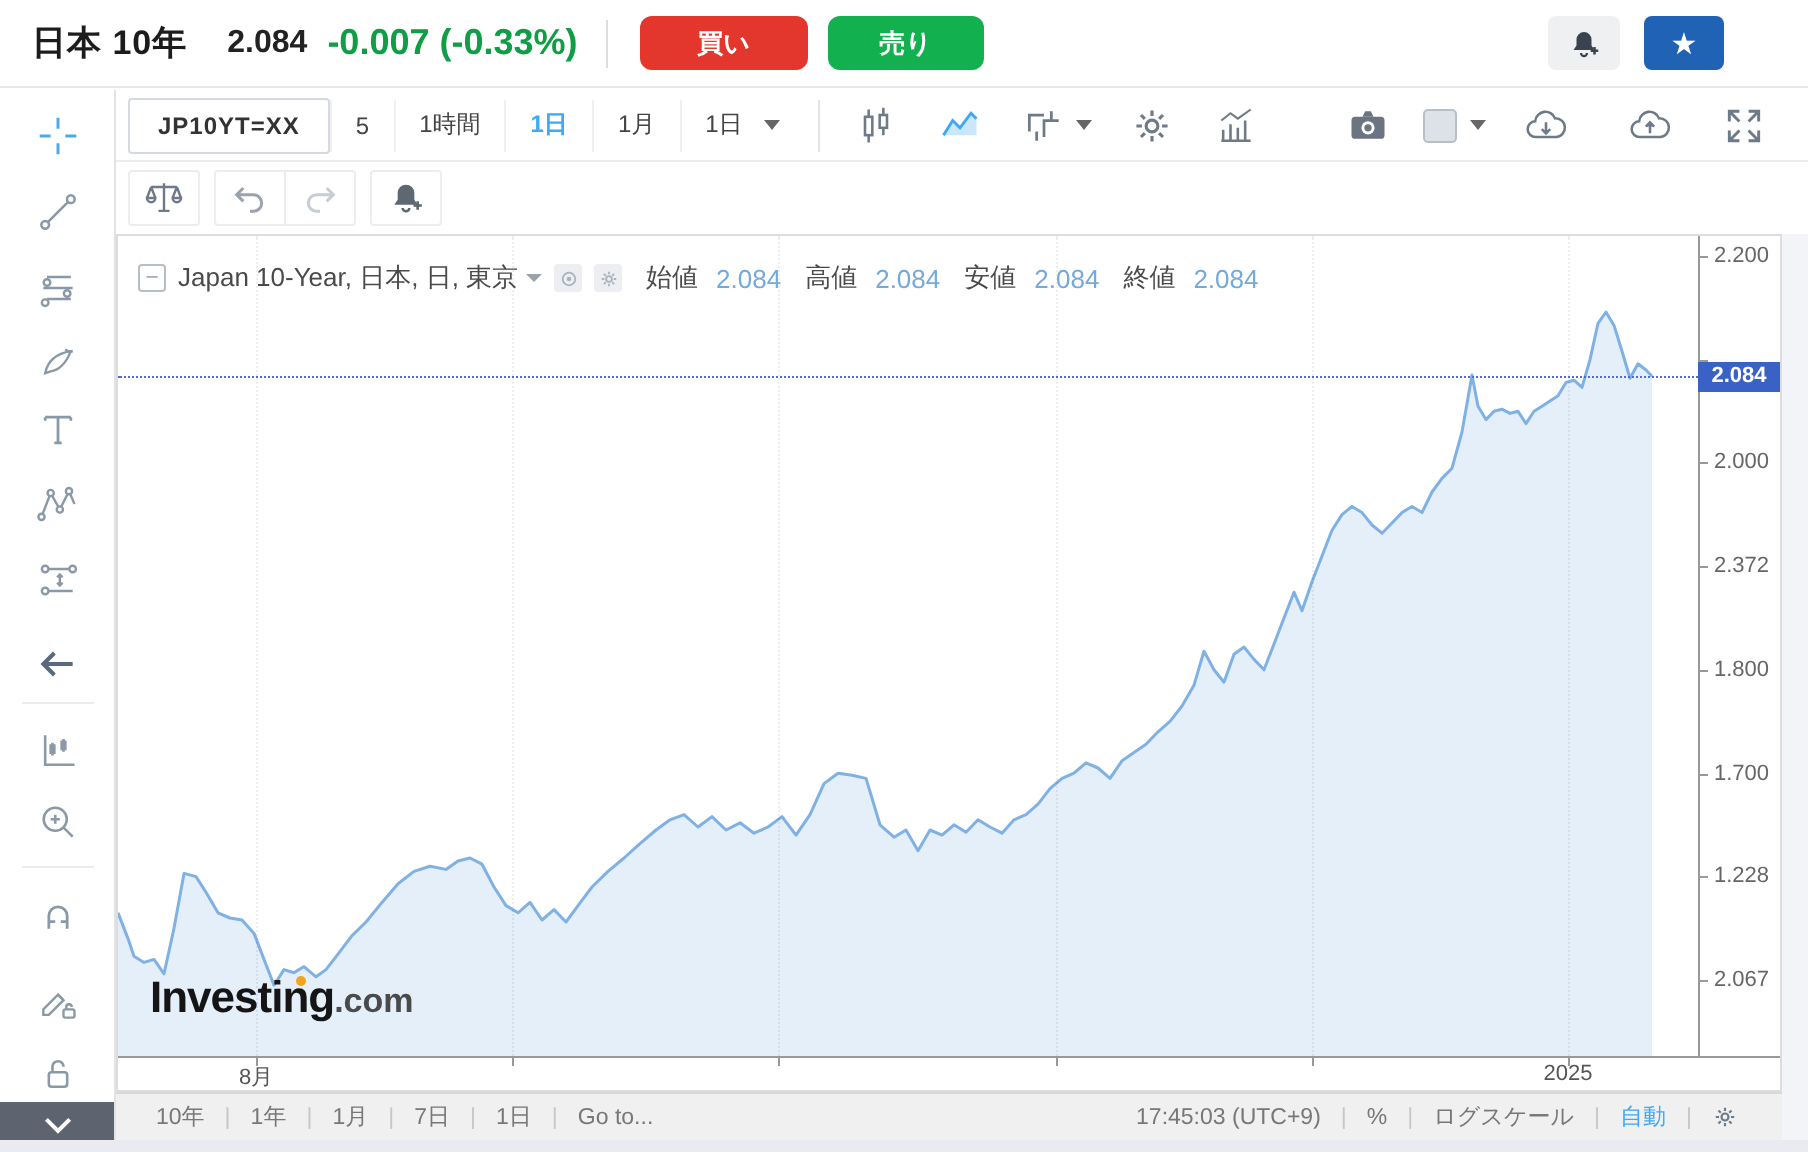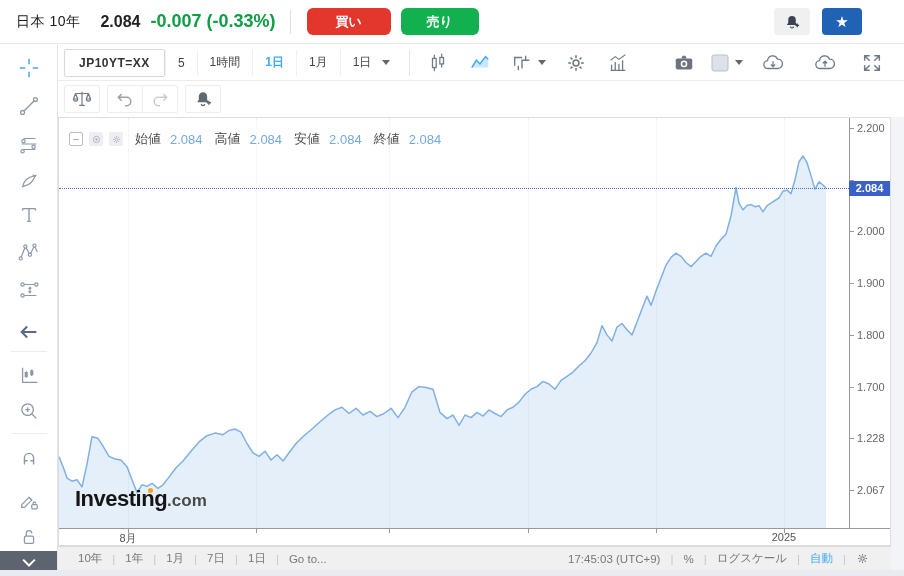--- a/index.html
+++ b/index.html
@@ -4,21 +4,21 @@
 <style>
   html,body{margin:0;padding:0;background:#e9ebf1;}
   .page{position:relative;width:904px;height:576px;background:#fff;overflow:hidden;
         font-family:"Liberation Sans","DejaVu Sans",sans-serif;color:#222;}
   svg{display:block;}
 
   
   .header{position:absolute;left:0;top:0;width:904px;height:44px;background:#fff;
           border-bottom:1px solid #e7e7e7;display:flex;align-items:center;
           padding-left:16px;box-sizing:border-box;}
-  .hdr-title{font-size:14px;font-weight:normal;color:#1c1c1c;letter-spacing:.5px;}
+  .hdr-title{font-size:17px;font-weight:bold;color:#1c1c1c;letter-spacing:.5px;}
   .hdr-price{font-size:16px;font-weight:bold;margin-left:20px;}
   .hdr-change{font-size:18px;font-weight:bold;margin-left:10px;}
   .hdr-div{width:1px;height:24px;background:#ddd;margin:0 16px 0 14px;}
   .pill{height:27px;border:none;border-radius:6px;color:#fff;font-weight:bold;
         font-size:13px;cursor:pointer;font-family:inherit;}
   .buy{width:84px;}
   .sell{width:78px;margin-left:10px;}
   .hdr-spacer{flex:1;}
   .sq-btn{height:27px;border:none;border-radius:4px;display:flex;align-items:center;
           justify-content:center;cursor:pointer;}
@@ -345,21 +345,21 @@
         <div class="lastline" style="top: 70px; border-top-color: rgb(74, 111, 208);"></div>
       </div>
     <div class="yaxis" id="yaxis">
         <div class="ytick" style="top: 10px;"></div>
         <div class="ylabel" style="top: 4px;">2.200</div>
         <div class="ytick" style="top: 62px;"></div>
         <div class="ylabel" style="top: 65px;">2.100</div>
         <div class="ytick" style="top: 113px;"></div>
         <div class="ylabel" style="top: 107px;">2.000</div>
         <div class="ytick" style="top: 165px;"></div>
-        <div class="ylabel" style="top: 159px;">1.900</div>
+        <div class="ylabel" style="top: 159px;">2.372</div>
         <div class="ytick" style="top: 217px;"></div>
         <div class="ylabel" style="top: 211px;">1.800</div>
         <div class="ytick" style="top: 269px;"></div>
         <div class="ylabel" style="top: 263px;">1.700</div>
         <div class="ytick" style="top: 320px;"></div>
         <div class="ylabel" style="top: 314px;">1.228</div>
         <div class="ytick" style="top: 372px;"></div>
         <div class="ylabel" style="top: 366px;">2.067</div>
       </div>
     <div class="xaxis" id="xaxis">
@@ -368,20 +368,24 @@
         <div class="xtick" style="left: 197px;"></div>
         <div class="xtick" style="left: 330px;"></div>
         <div class="xtick" style="left: 469px;"></div>
         <div class="xtick" style="left: 597px;"></div>
         <div class="xtick" style="left: 725px;"></div>
         <div class="xlabel" style="left: 725px;">2025</div>
       </div>
 
     <div class="legend">
       <span class="leg-mini" style="background:#fff;border:1px solid #b6bec8;width:12px;height:12px;color:#8b98a7;font-size:10px;line-height:10px;">–</span>
+      <span class="leg-title">
+        <span>Japan 10-Year, 日本, 日, 東京</span>
+          <span class="leg-caret"></span>
+      </span>
       <span class="leg-mini">
         <svg width="9" height="9" viewBox="0 0 10 10">
             <circle cx="5" cy="5" r="3.5" stroke="#aab2bc" fill="none"></circle>
             <circle cx="5" cy="5" r="1.3" fill="#aab2bc"></circle>
           </svg>
       </span>
       <span class="leg-mini">
         <svg width="9" height="9" viewBox="0 0 10 10" stroke="#aab2bc" fill="none">
             <circle cx="5" cy="5" r="1.6"></circle>
             <path d="M5 1v1.4M5 7.6V9M1 5h1.4M7.6 5H9M2.2 2.2l1 1M6.8 6.8l1 1M7.8 2.2l-1 1M3.2 6.8l-1 1"></path>

